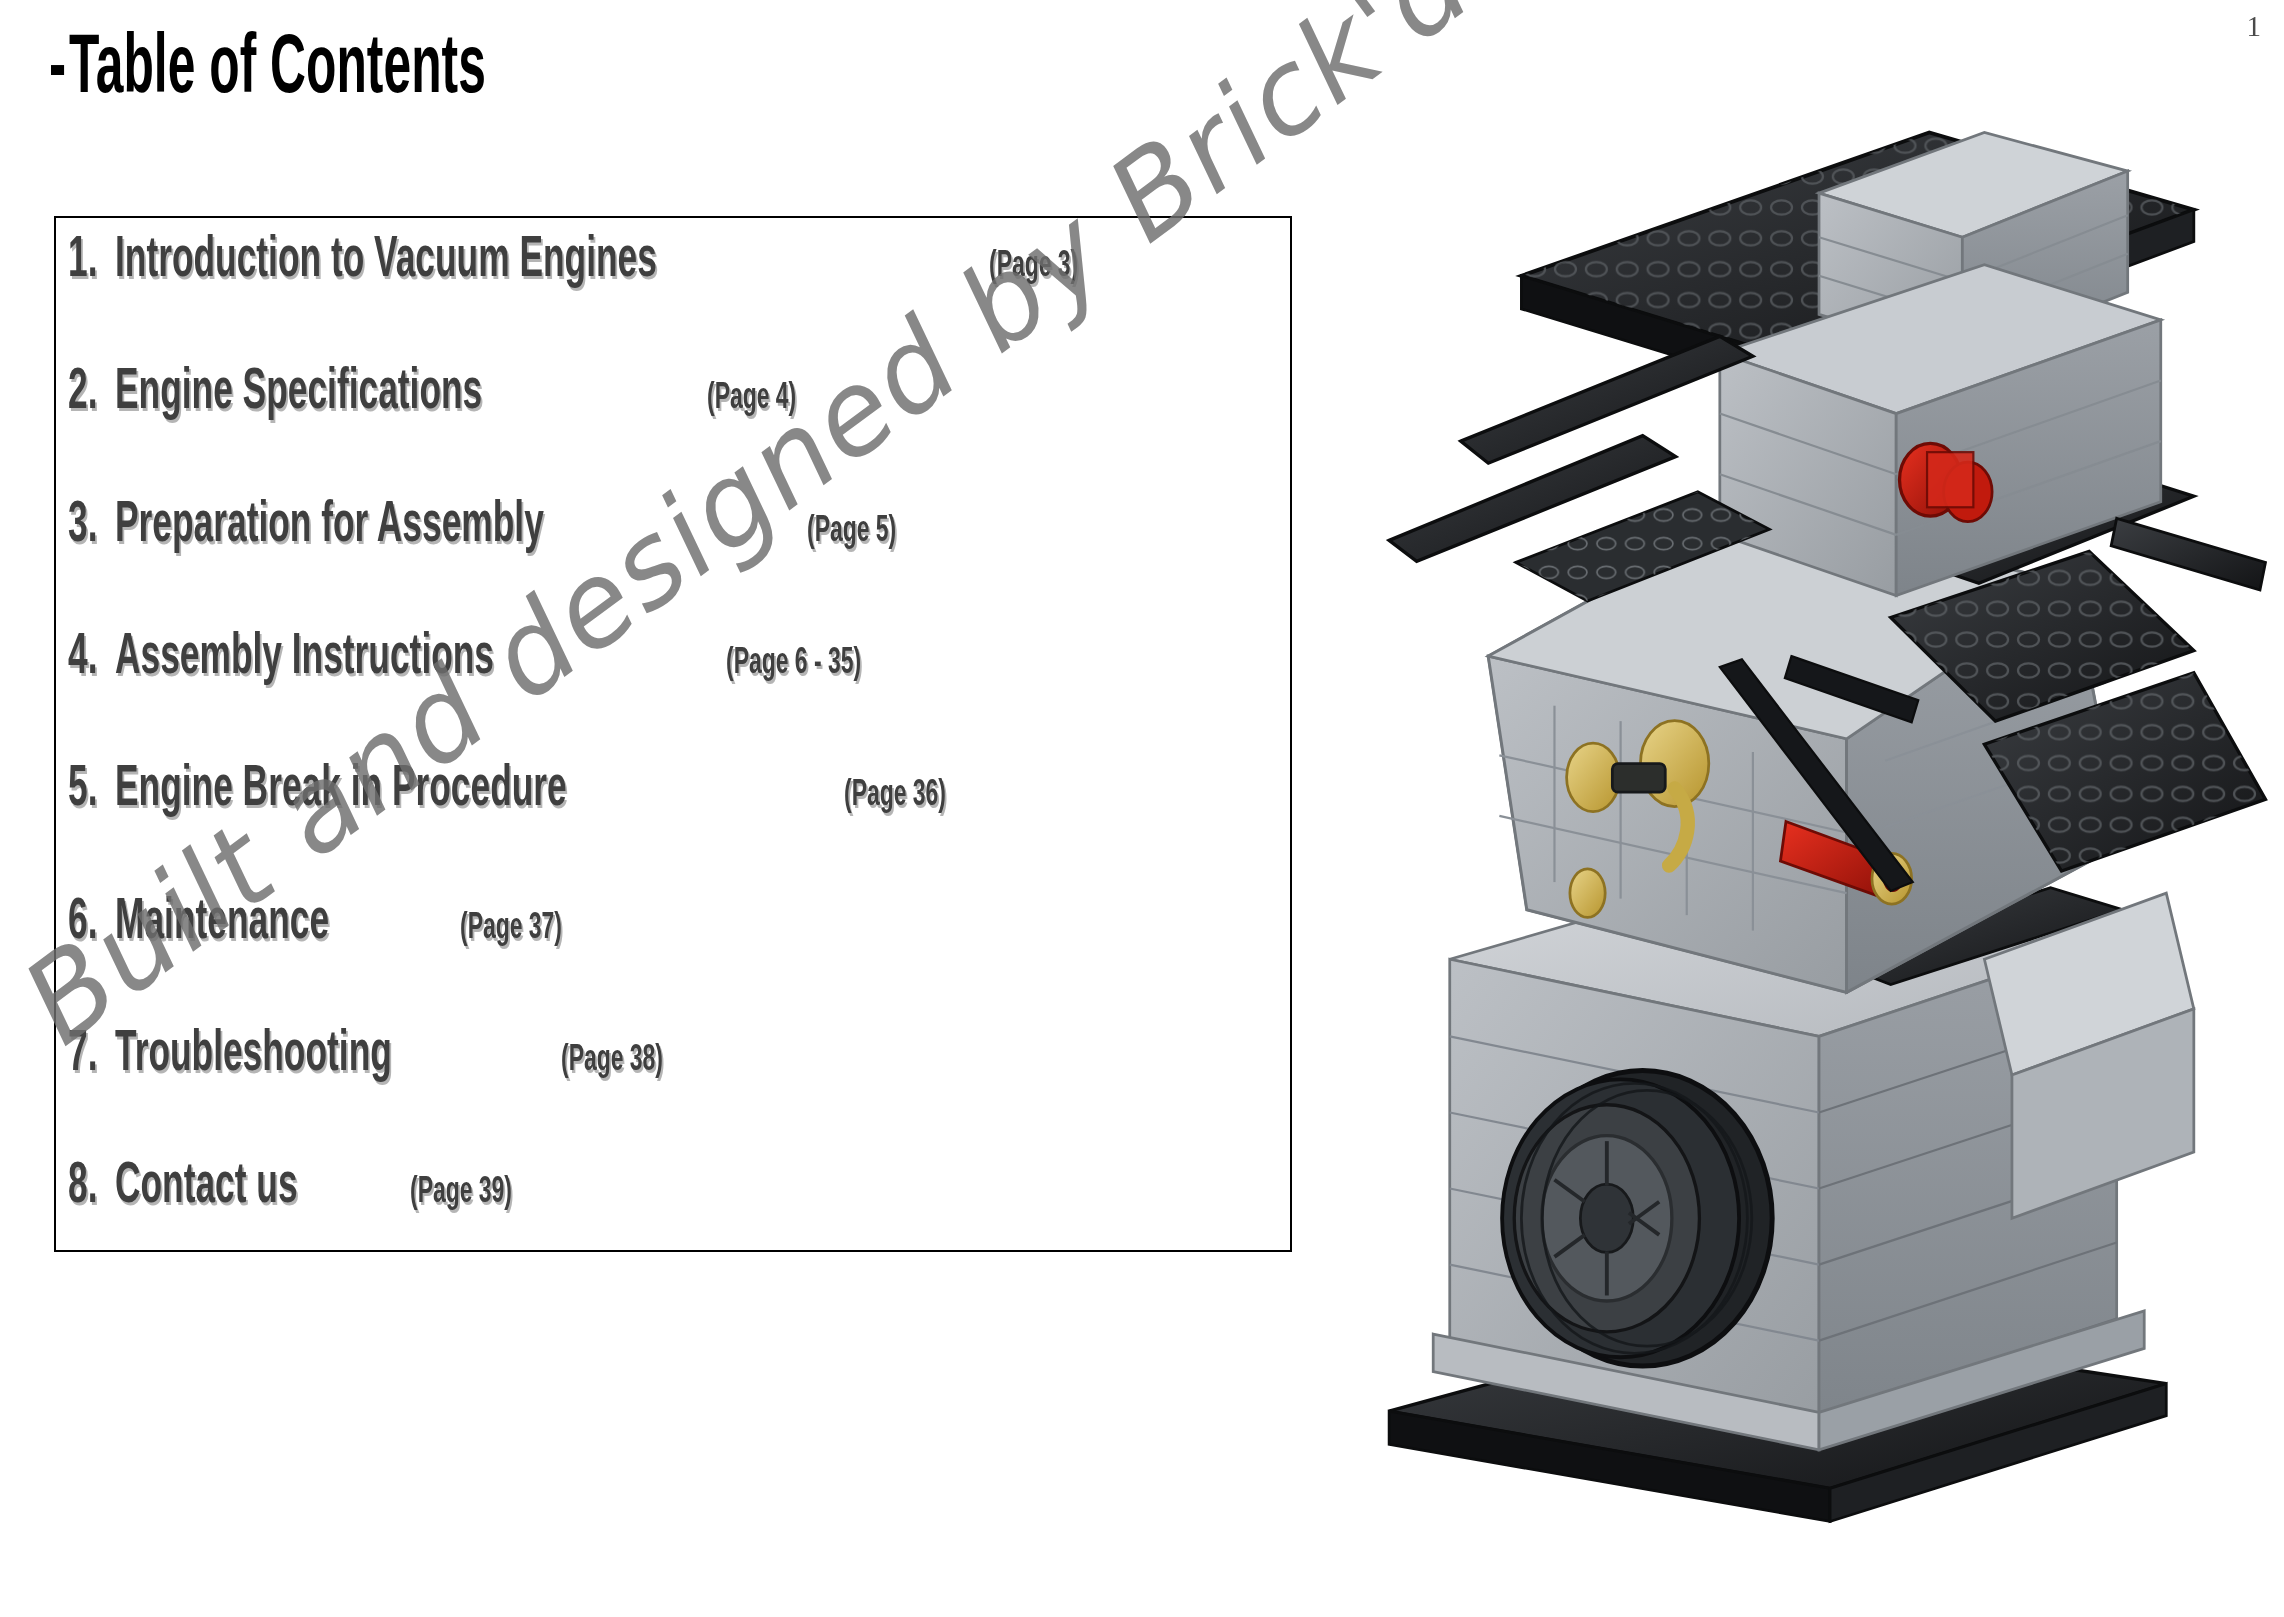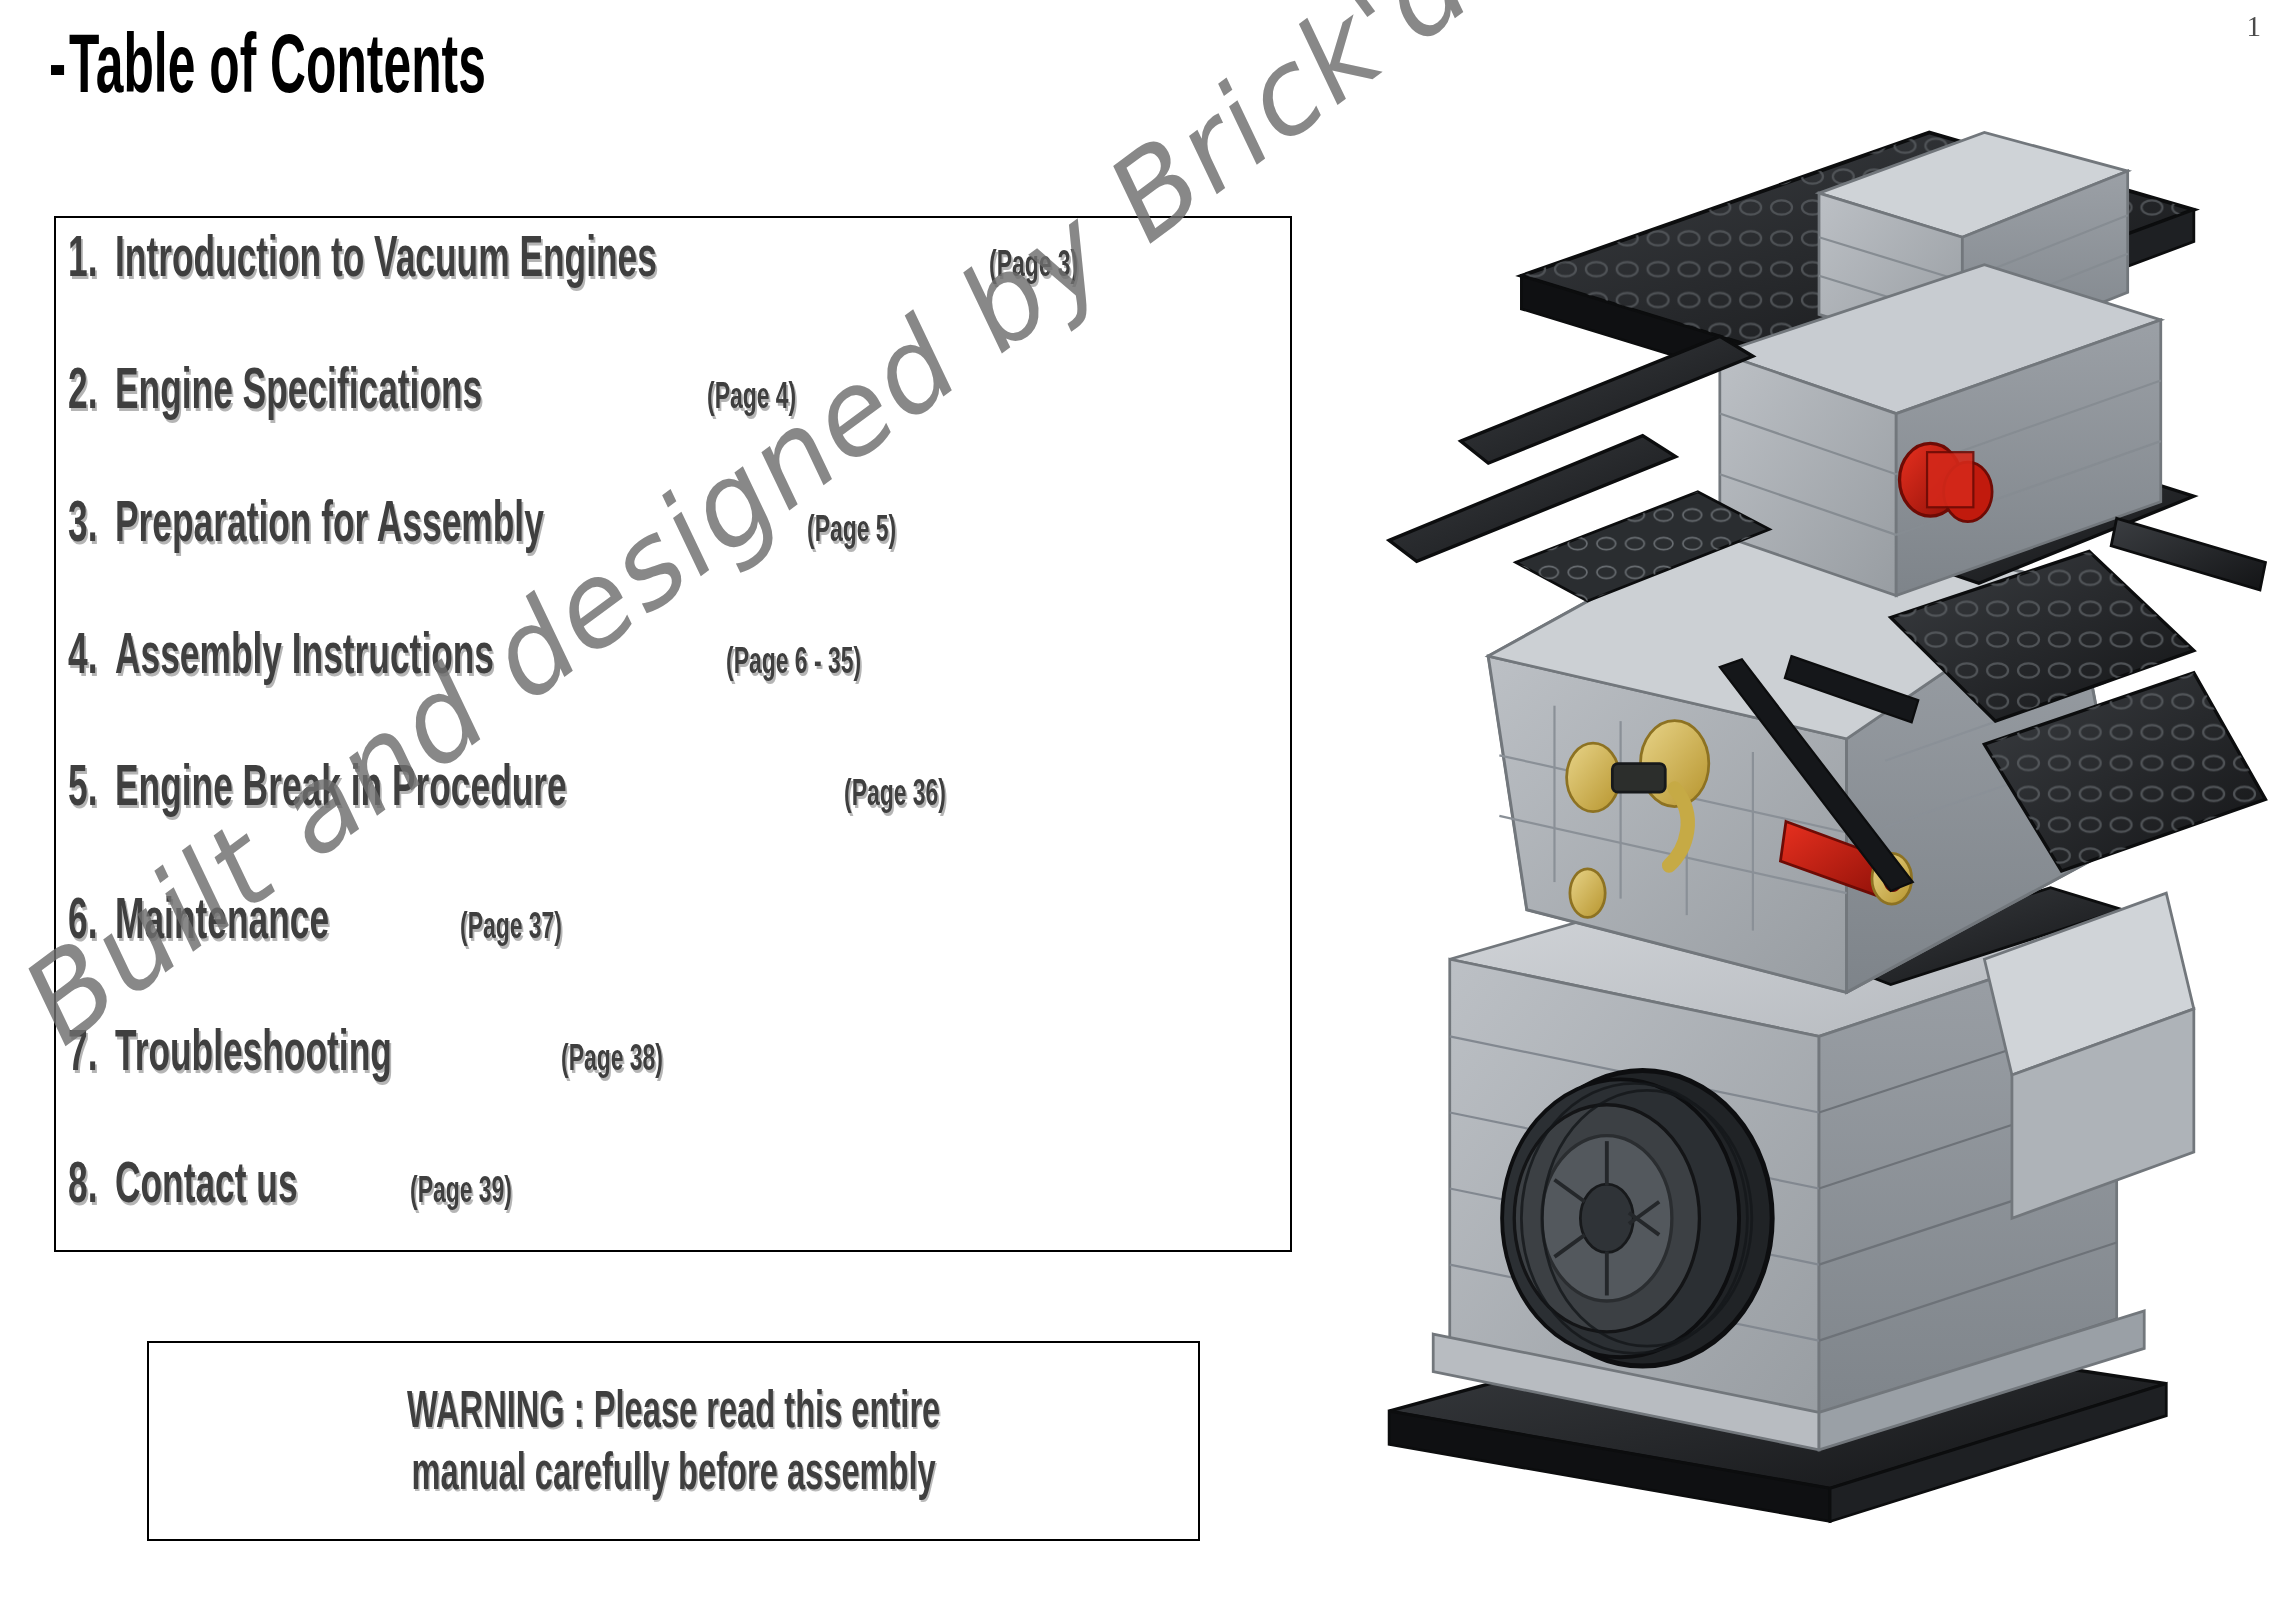--- a/index.html
+++ b/index.html
@@ -233,24 +233,20 @@
 
       <li class="toc-item" style="top:936px;">
         <span class="toc-num">8.</span>
         <span class="toc-label">Contact us</span>
         <span class="toc-page">(Page 39)</span>
       </li>
 
     </ul>
   </div>
 
-  <div class="warning-box">
-    <span class="warning-line">WARNING : Please read this entire</span>
-    <span class="warning-line">manual carefully before assembly</span>
-  </div>
 
   <div class="lego-wrap">
     <svg viewBox="0 0 1700 2700" xmlns="http://www.w3.org/2000/svg">
       <defs>
         <linearGradient id="gLight" x1="0" y1="0" x2="1" y2="1">
           <stop offset="0%" stop-color="#d4d7db"></stop>
           <stop offset="100%" stop-color="#b4b8bd"></stop>
         </linearGradient>
         <linearGradient id="gMid" x1="0" y1="0" x2="1" y2="1">
           <stop offset="0%" stop-color="#bcc0c5"></stop>

